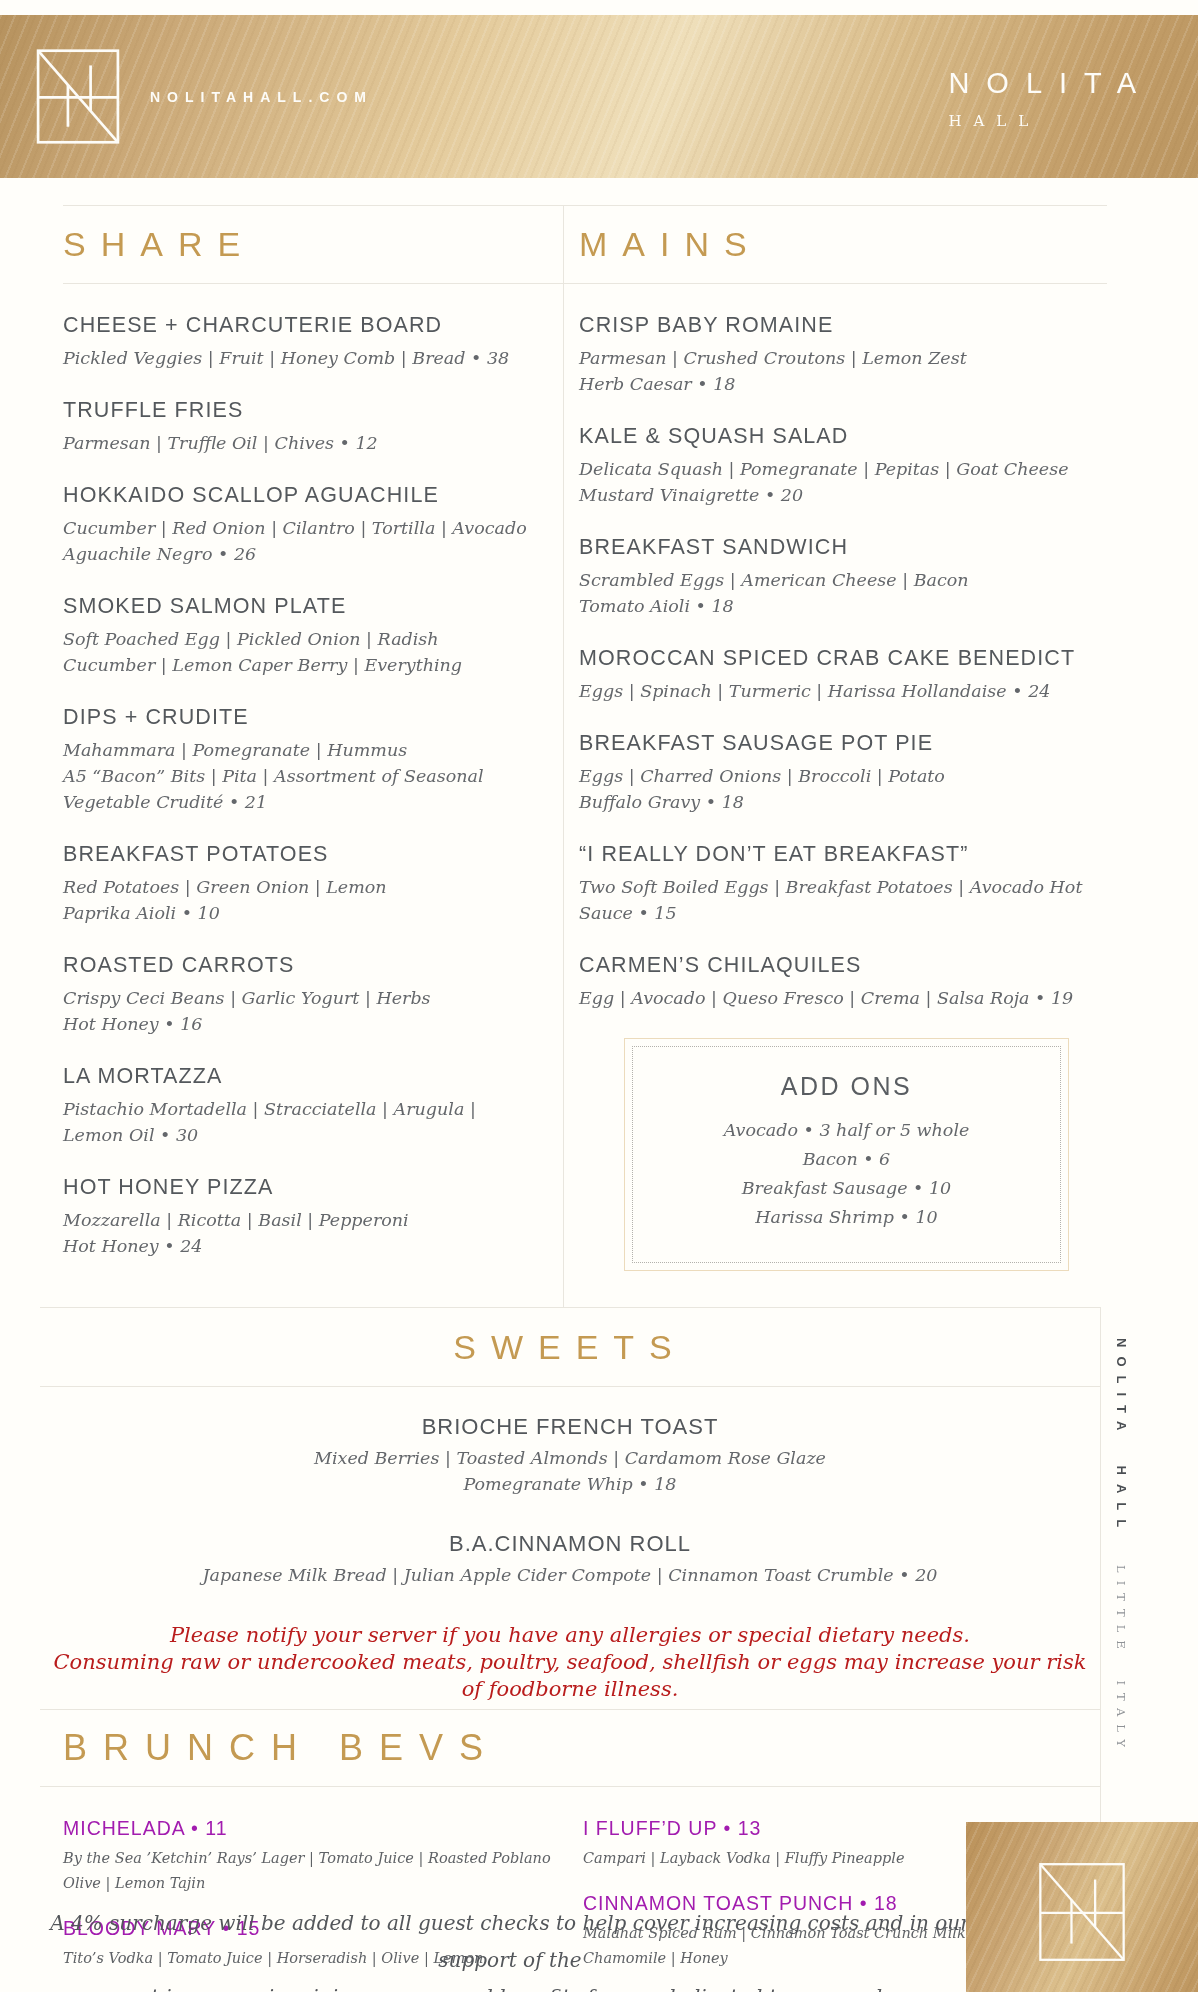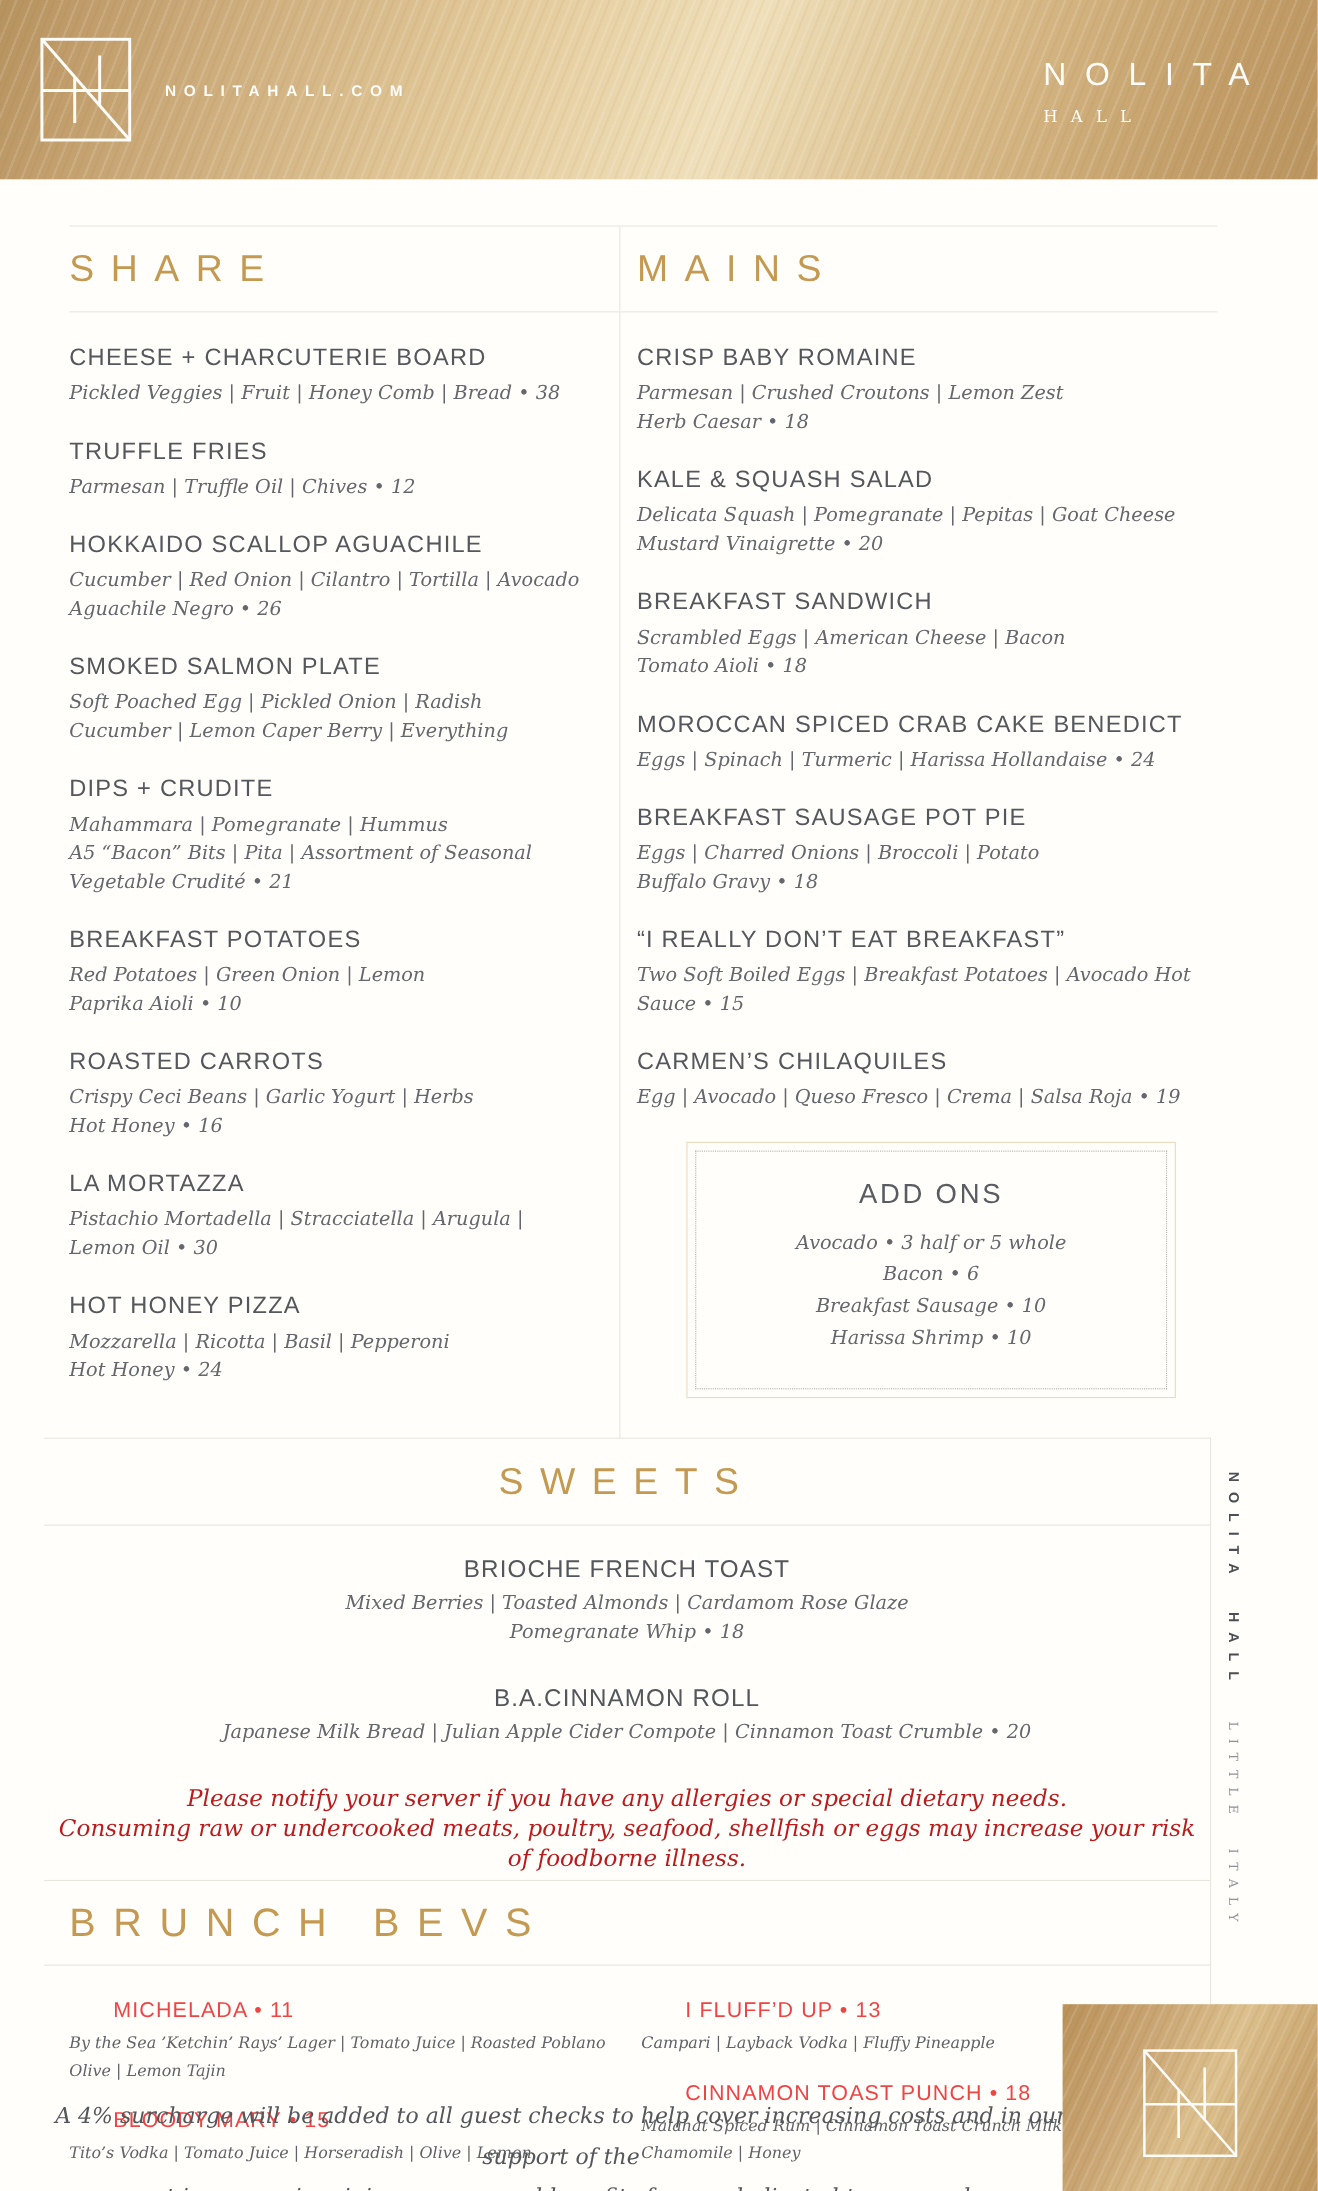--- a/index.html
+++ b/index.html
@@ -3,21 +3,21 @@
 <meta charset="utf-8">
 <style>
   html,body { margin:0; padding:0; }
   body { background:#ffffff; }
   .page {
     position:relative; width:1198px; height:1992px; overflow:hidden;
     background:#fffefa; font-family:"Liberation Sans", sans-serif;
   }
   
   .banner {
-    position:absolute; top:0; left:0; width:1198px; height:163px;
+    position:absolute; top:15px; left:0; width:1198px; height:163px;
     background:
       repeating-linear-gradient(112deg, rgba(255,255,255,0.13) 0 2px, rgba(255,255,255,0) 2px 6px, rgba(140,100,50,0.06) 6px 8px, rgba(255,255,255,0) 8px 13px),
       linear-gradient(112deg,#b6925e 0%,#caa877 14%,#e4cb9c 38%,#efdfba 55%,#d9bc8a 72%,#c29d68 90%,#ba9560 100%);
     display:flex; align-items:center; justify-content:space-between;
     padding:0 62px 0 36px; box-sizing:border-box;
   }
   .brand-left { display:flex; align-items:center; gap:30px; }
   .logo-svg { width:84px; height:97px; display:block; }
   .logo-svg line, .logo-svg rect { stroke:#fdfcf8; stroke-width:3.2; fill:none; }
   .site-url { color:#fdfcf8; font-size:14px; font-weight:bold; letter-spacing:7px; }
@@ -52,21 +52,21 @@
   .sw-name { font-size:22px; letter-spacing:1px; color:#53575b; margin-bottom:5px; }
   .sw-desc div { font-family:"DejaVu Serif", serif; font-style:italic; font-size:17.5px; line-height:26px; color:#64676b; }
   .notice { text-align:center; margin-top:0; }
   .notice div { font-family:"DejaVu Serif", serif; font-style:italic; font-size:21px; line-height:27px; color:#b91c1c; }
   .brunch-head { border-top:1px solid #e9e6de; border-bottom:1px solid #e9e6de; margin-top:6px; padding:17px 0 17px 23px; }
   .brunch-head .sec-h { font-size:36px; letter-spacing:16px; }
   .bevs { display:flex; padding:30px 0 0 23px; }
   .bev-left { width:520px; }
   .bev-right { flex:1; }
   .bv { margin-bottom:21px; }
-  .bv-name { font-size:19.5px; letter-spacing:1px; color:#ef4444; margin-bottom:6px; white-space:nowrap;margin-left:40px; }
+  .bv-name { font-size:19.5px; letter-spacing:1px; color:#a21caf; margin-bottom:6px; white-space:nowrap; }
   .bv-desc div { font-family:"DejaVu Serif", serif; font-style:italic; font-size:14.5px; line-height:25px; color:#5f6266; }
 
   
   .footer-note { position:absolute; left:40px; top:1905px; width:940px; text-align:center; }
   .footer-note div { font-family:"DejaVu Serif", serif; font-style:italic; font-size:20px; line-height:37px; color:#53565a; }
 
   
   .rail-line { position:absolute; left:1100px; top:1307px; width:1px; height:515px; background:#e9e6de; }
   .rail-text { position:absolute; left:1112px; top:1338px; writing-mode:vertical-rl; }
   .rail-primary { font-size:13px; font-weight:bold; letter-spacing:9px; word-spacing:14px; color:#4b4f53; }

